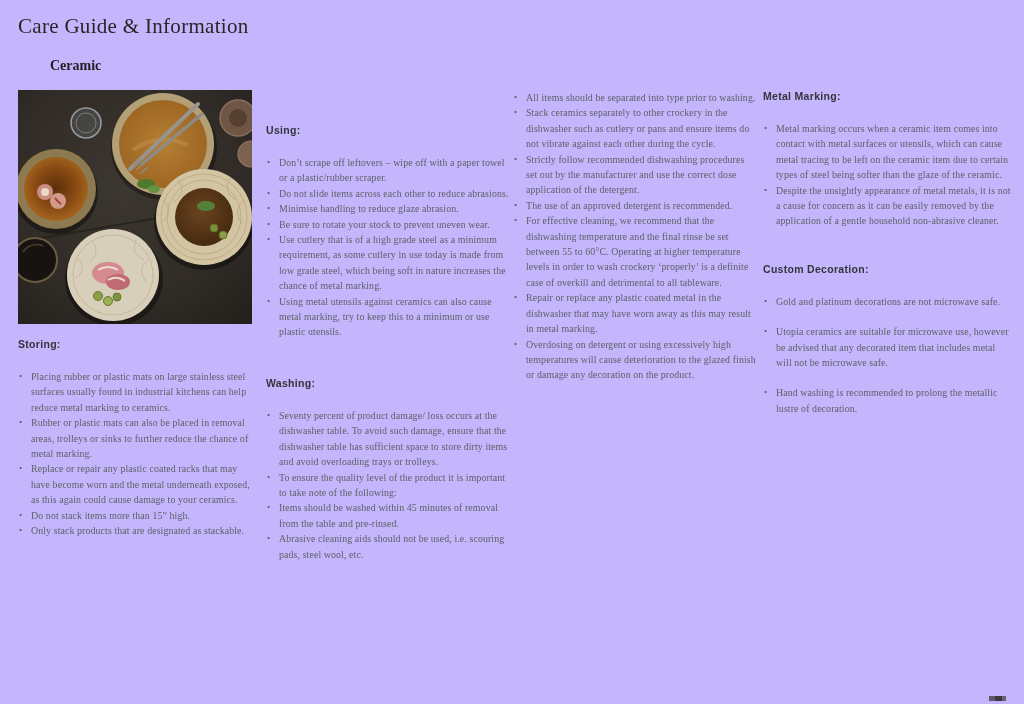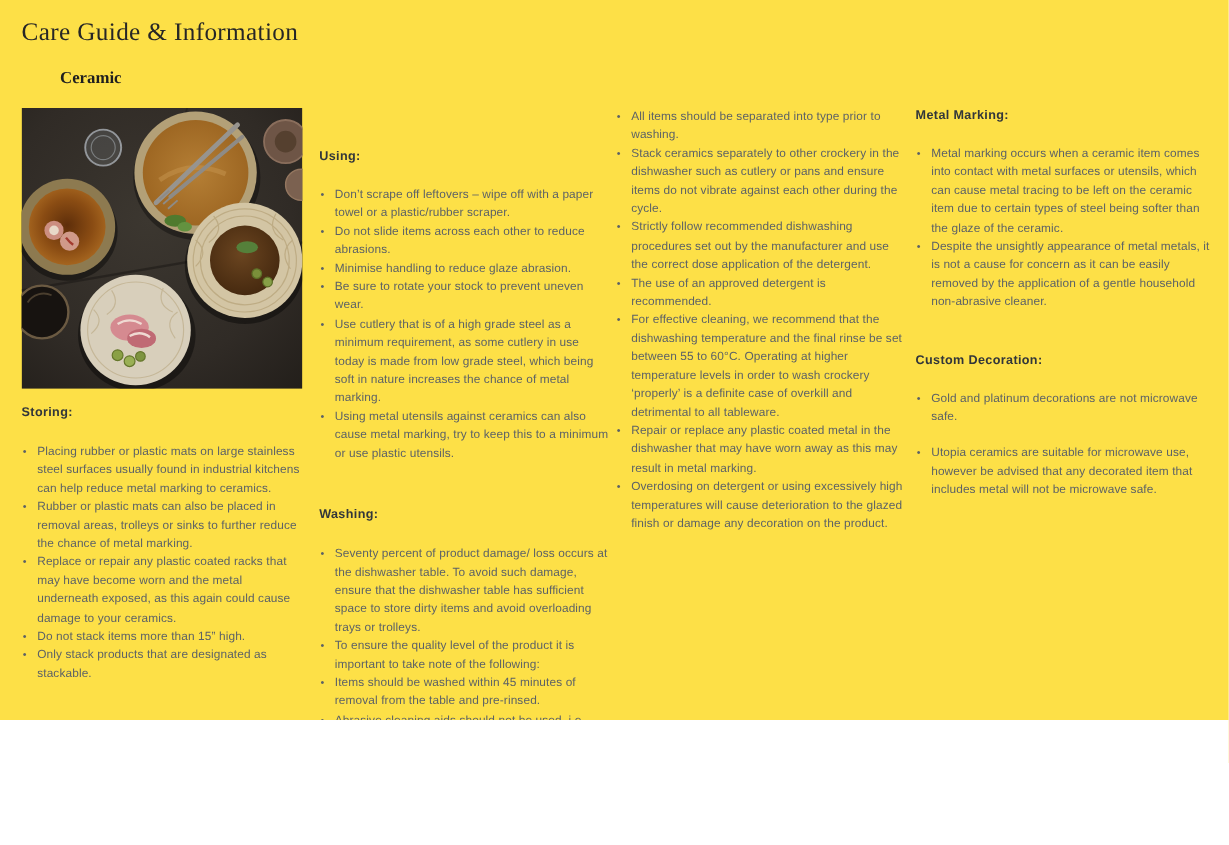--- a/index.html
+++ b/index.html
@@ -1,21 +1,21 @@
 <!DOCTYPE html>
 <html><head>
 <meta charset="utf-8">
 <style>
   * { margin: 0; padding: 0; box-sizing: border-box; }
   html, body { background: #ffffff; }
   .page {
     position: relative;
     width: 1024px;
-    height: 600px;
-    background: #fde047;
+    height: 704px;
+    background: #c4b5fd;
     overflow: hidden;
     font-family: "Liberation Sans", sans-serif;
   }
   .page-title {
     position: absolute;
     left: 18px; top: 14px;
     font-family: "Liberation Serif", "DejaVu Serif", serif;
     font-size: 21px;
     font-weight: 500;
     color: #262626;
@@ -50,20 +50,21 @@
   .sec-heading.gap-top { margin-top: 37px; }
   .sec-heading.gap-top-lg { margin-top: 34px; }
   ul.bullets { list-style: none; margin: 0; padding: 0; }
   ul.bullets li {
     position: relative;
     padding-left: 13px;
     font-size: 9.9px;
     line-height: 15.4px;
     color: #5d6266;
     letter-spacing: 0.1px;
+    font-family: Liberation Serif, serif;
   }
   ul.bullets li::before {
     content: "\2022";
     position: absolute;
     left: 1px; top: 0;
     font-size: 9px;
     color: #5d6266;
   }
   ul.bullets.spaced li { margin-bottom: 15px; }
   ul.bullets.spaced li:last-child { margin-bottom: 0; }
@@ -210,18 +211,19 @@
   <div class="col col-4">
     <h3 class="sec-heading">Metal Marking:</h3>
     <ul class="bullets">
         <li>Metal marking occurs when a ceramic item comes into contact with metal surfaces or utensils, which can cause metal tracing to be left on the ceramic item due to certain types of steel being softer than the glaze of the ceramic.</li>
         <li>Despite the unsightly appearance of metal metals, it is not a cause for concern as it can be easily removed by the application of a gentle household non-abrasive cleaner.</li>
       </ul>
     <h3 class="sec-heading gap-top-lg">Custom Decoration:</h3>
     <ul class="bullets spaced">
         <li>Gold and platinum decorations are not microwave safe.</li>
         <li>Utopia ceramics are suitable for microwave use, however be advised that any decorated item that includes metal will not be microwave safe.</li>
+        <li>Hand washing is recommended to prolong the metallic lustre of decoration.</li>
       </ul>
   </div>
 
   <div class="corner-mark"></div>
 
 </div>
 
 </body></html>

